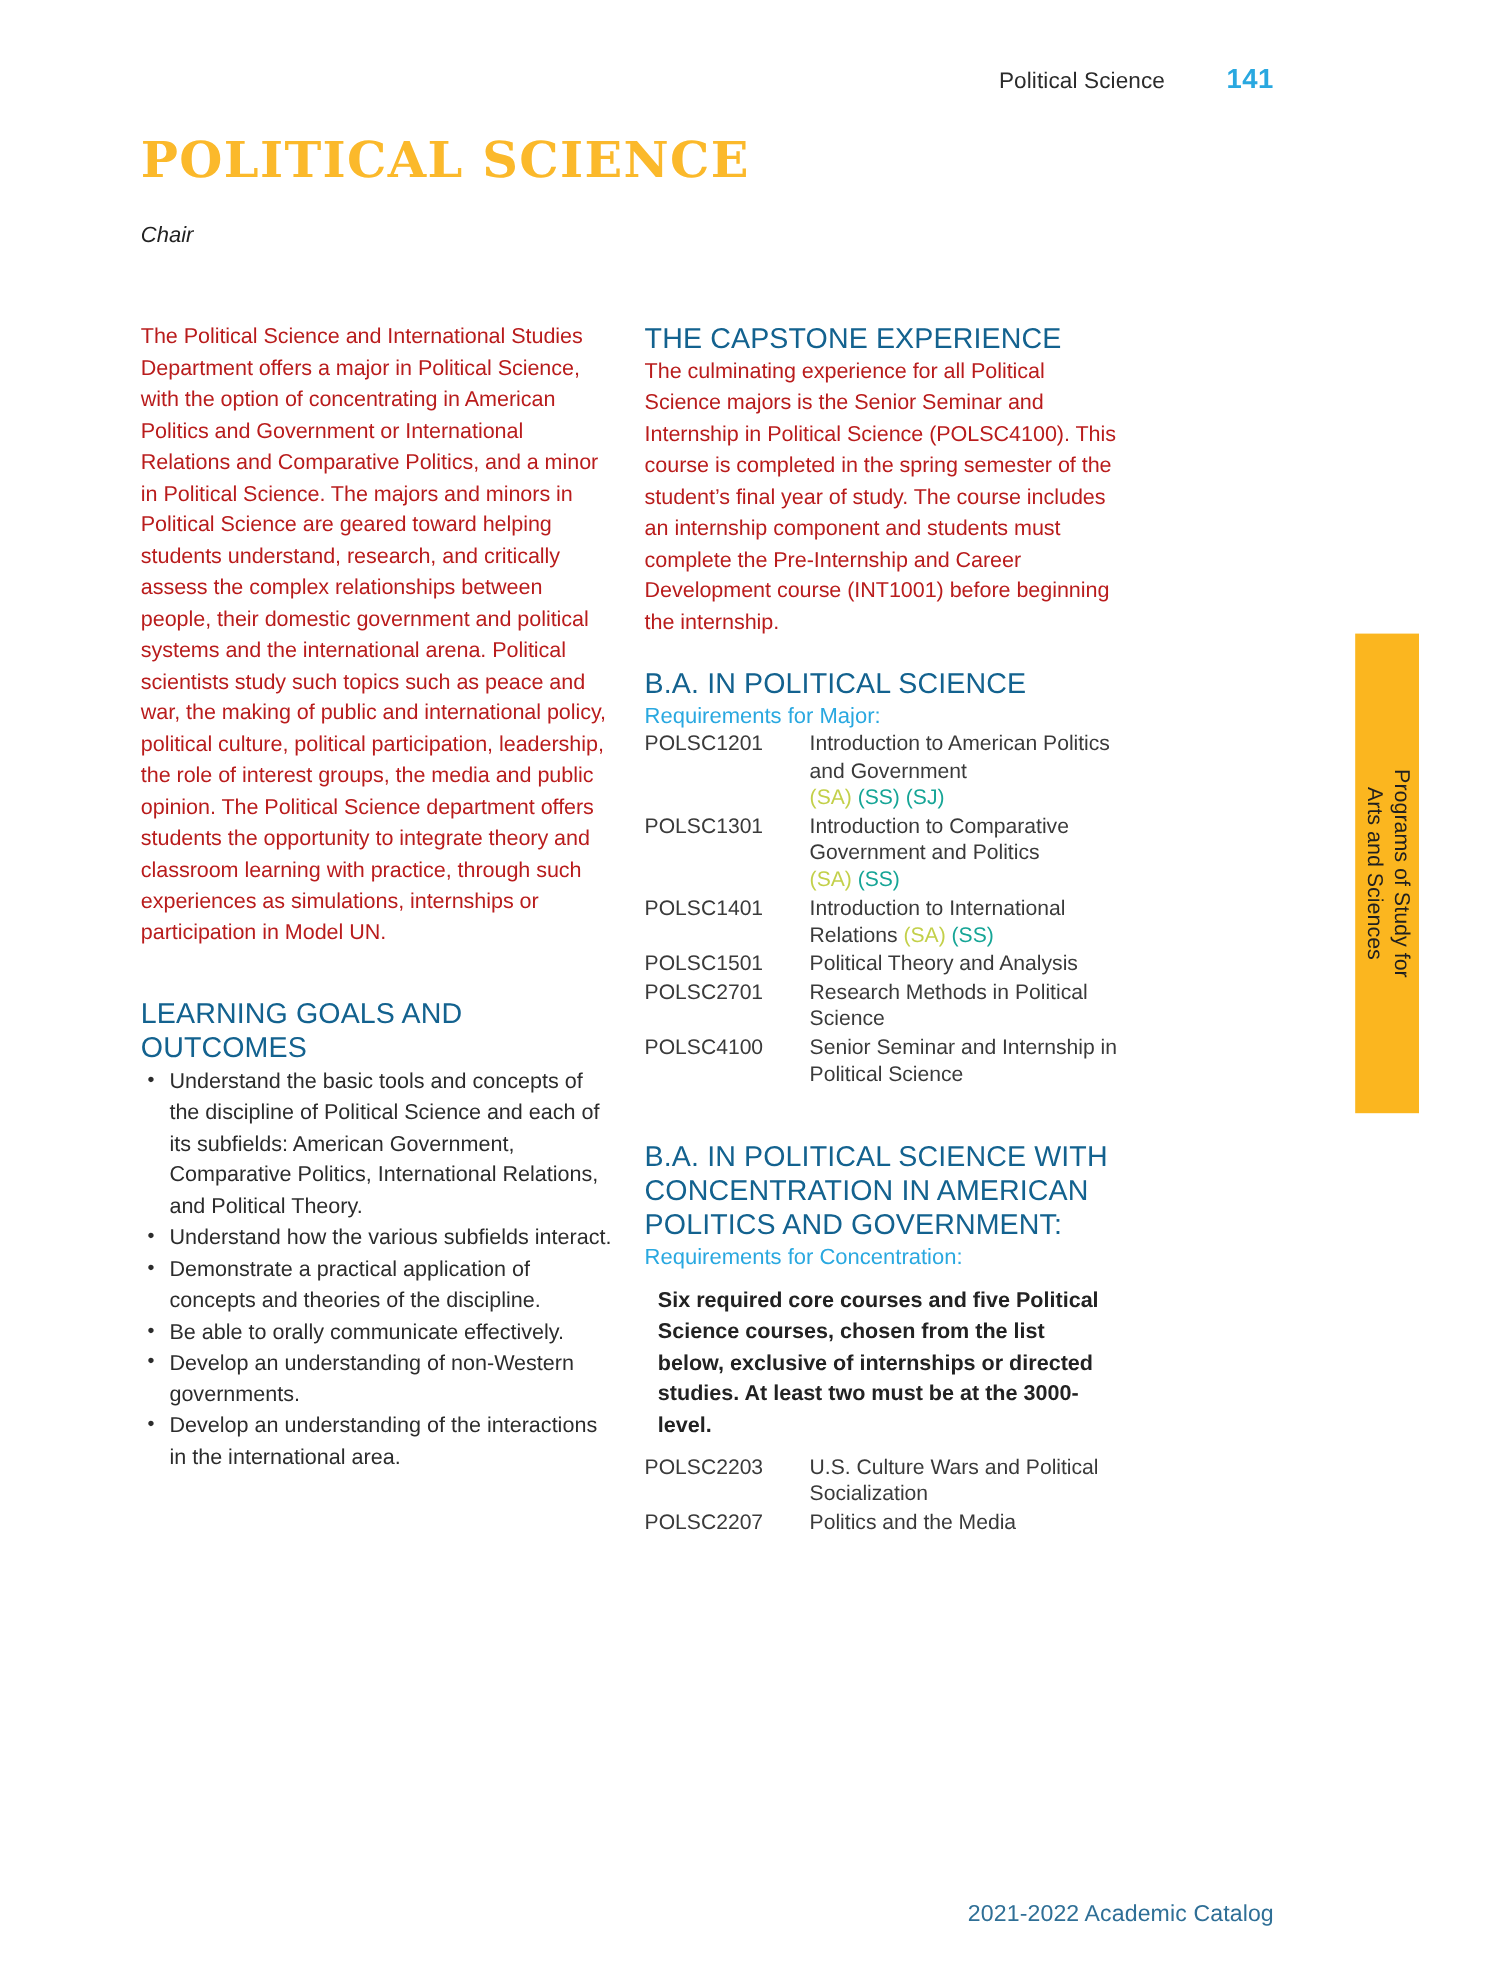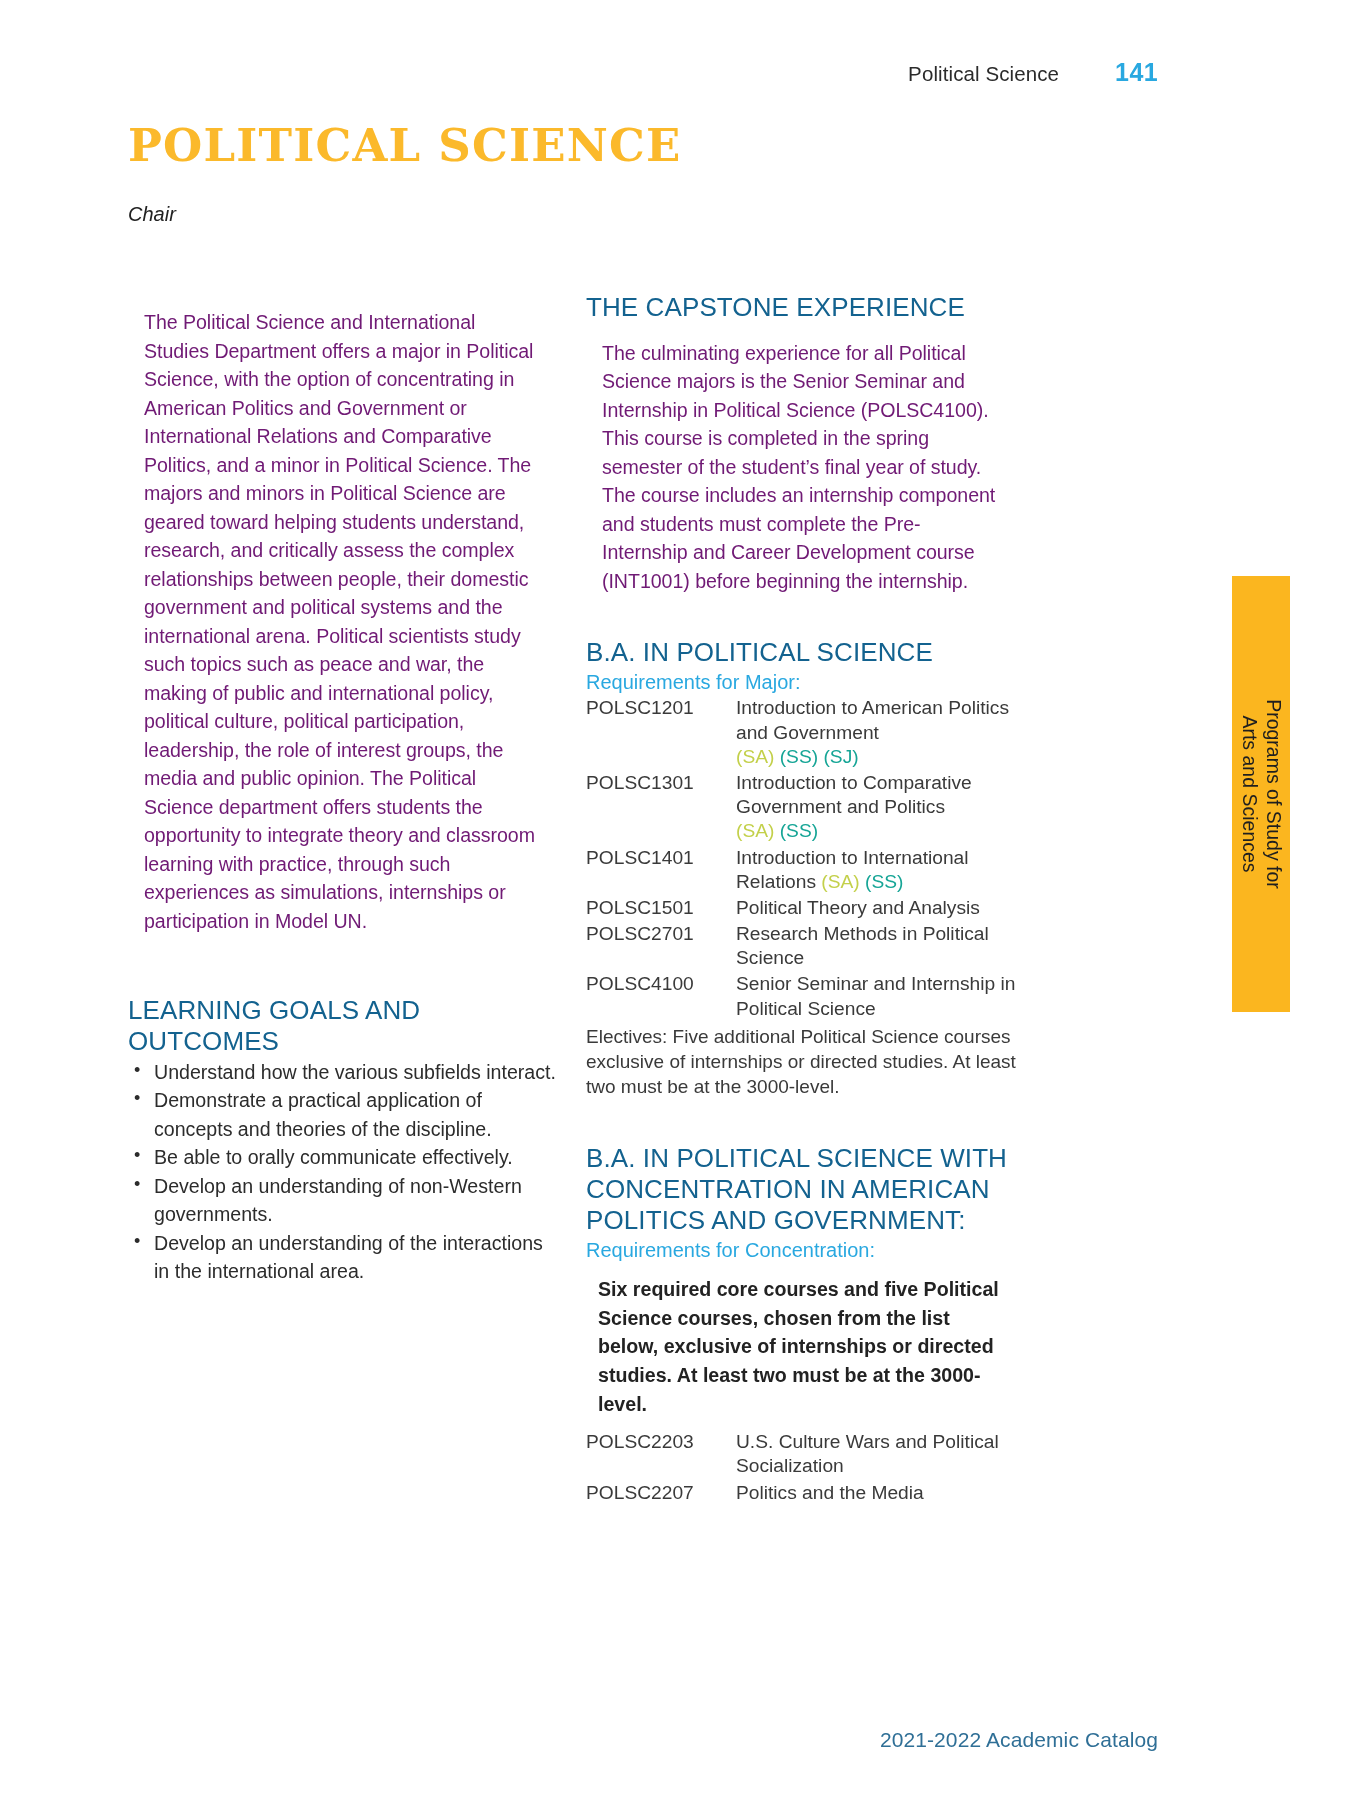--- a/index.html
+++ b/index.html
@@ -85,22 +85,22 @@
   .col-right {
     position: absolute;
     top: 292px;
     left: 586px;
     width: 432px;
   }
 
   p.body, .body {
     font-size: 19.6px;
     line-height: 1.455;
-    color: #701a75;
-    margin: 16px;
+    color: #b91c1c;
+    margin: 0;
     letter-spacing: -0.05px;
   }
   .spacer-lg { height: 44px; }
   .spacer-md { height: 26px; }
 
   h2.sec-head {
     font-size: 26px;
     font-weight: 400;
     color: #13628f;
     margin: 0 0 1px 0;
@@ -223,20 +223,21 @@
 
   <div class="chair-block">
     <div class="chair-role">Chair</div>
   </div>
 
   <div class="col-left">
     <p class="body">The Political Science and International Studies Department offers a major in Political Science, with the option of concentrating in American Politics and Government or International Relations and Comparative Politics, and a minor in Political Science. The majors and minors in Political Science are geared toward helping students understand, research, and critically assess the complex relationships between people, their domestic government and political systems and the international arena. Political scientists study such topics such as peace and war, the making of public and international policy, political culture, political participation, leadership, the role of interest groups, the media and public opinion. The Political Science department offers students the opportunity to integrate theory and classroom learning with practice, through such experiences as simulations, internships or participation in Model UN.</p>
     <div class="spacer-lg"></div>
     <h2 class="sec-head">LEARNING GOALS AND OUTCOMES</h2>
     <ul class="goals" id="goals-list">
+        <li>Understand the basic tools and concepts of the discipline of Political Science and each of its subfields: American Government, Comparative Politics, International Relations, and Political Theory.</li>
         <li>Understand how the various subfields interact.</li>
         <li>Demonstrate a practical application of concepts and theories of the discipline.</li>
         <li>Be able to orally communicate effectively.</li>
         <li>Develop an understanding of non-Western governments.</li>
         <li>Develop an understanding of the interactions in the international area.</li>
       </ul>
   </div>
 
   <div class="col-right">
     <h2 class="sec-head">THE CAPSTONE EXPERIENCE</h2>
@@ -267,21 +268,20 @@
           <tr>
             <td class="code">POLSC2701</td>
             <td class="cname"><span>Research Methods in Political Science</span></td>
           </tr>
           <tr>
             <td class="code">POLSC4100</td>
             <td class="cname"><span>Senior Seminar and Internship in Political Science</span></td>
           </tr>
         </tbody>
       </table>
-    <p class="electives">Electives: Five additional Political Science courses exclusive of internships or directed studies. At least two must be at the 3000-level.</p>
 
     <div class="spacer-lg"></div>
 
     <h2 class="sec-head">B.A. IN POLITICAL SCIENCE WITH CONCENTRATION IN AMERICAN POLITICS AND GOVERNMENT:</h2>
     <div class="req-label">Requirements for Concentration:</div>
     <p class="emph">Six required core courses and five Political Science courses, chosen from the list below, exclusive of internships or directed studies. At least two must be at the 3000-level.</p>
     <table class="courses" id="conc-courses">
         <tbody>
           <tr>
             <td class="code">POLSC2203</td>

